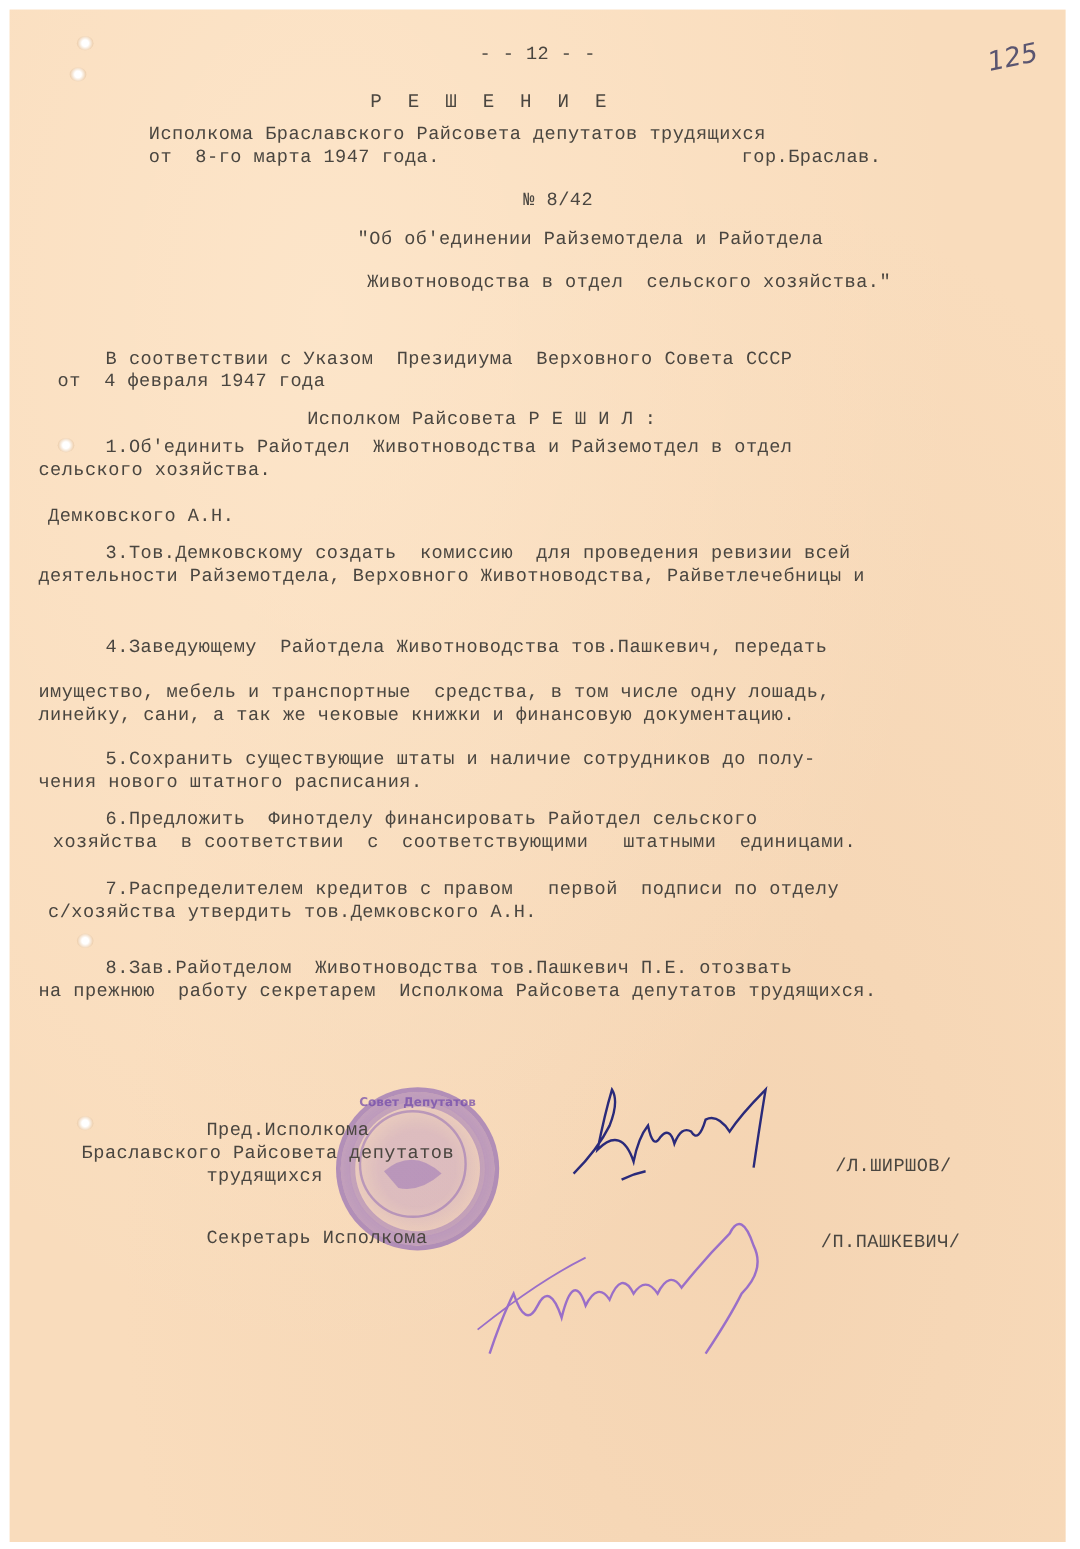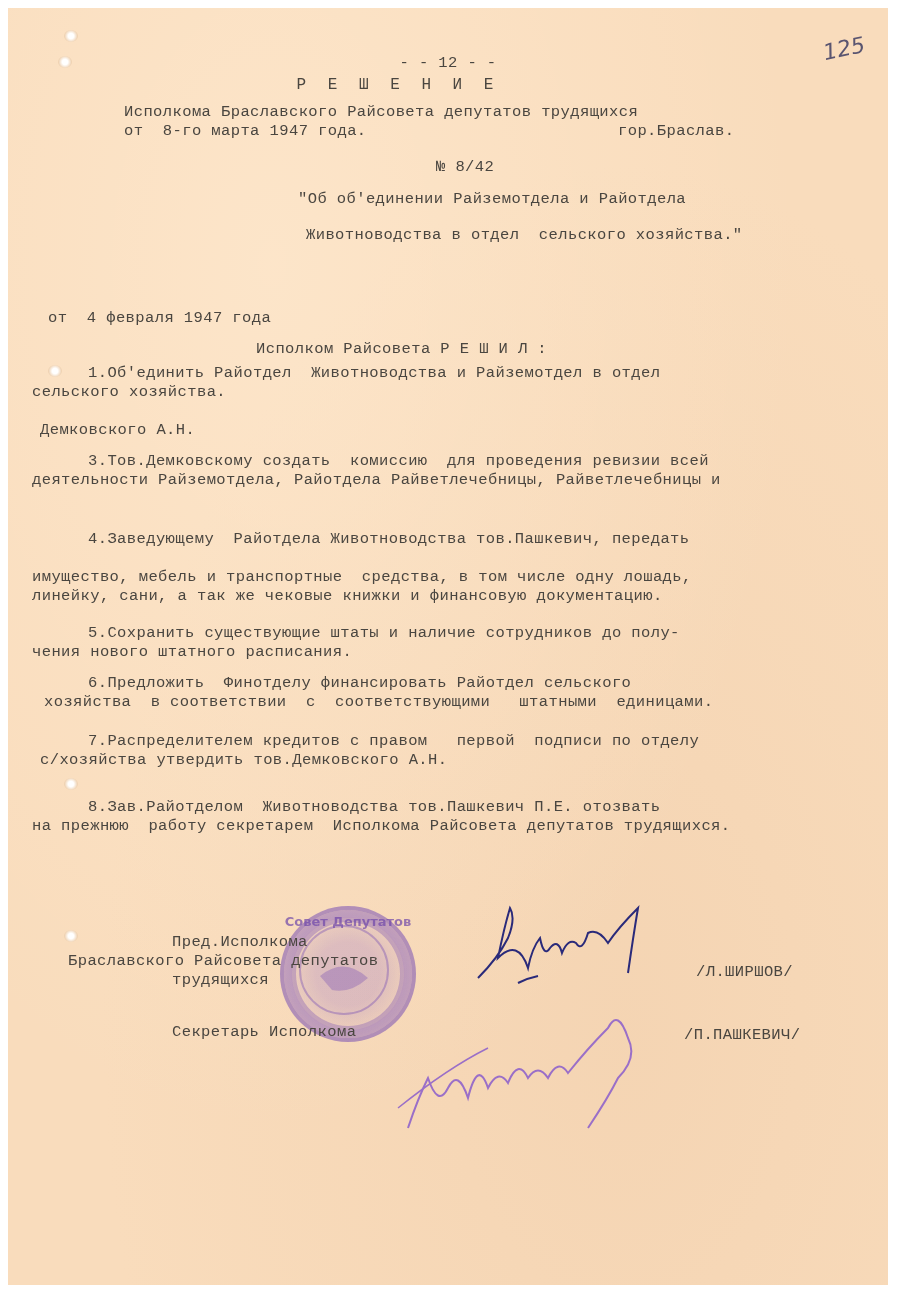--- a/index.html
+++ b/index.html
@@ -25,21 +25,21 @@
       background: radial-gradient(circle, #ffffff 30%, #efd2b2 70%);
     }
     .stamp {
       position: absolute; left: 272px; top: 898px; width: 128px; height: 128px; border-radius: 50%;
       border: 4px solid rgba(120,80,180,0.55);
       box-shadow: inset 0 0 0 8px rgba(150,110,200,0.18), inset 0 0 0 12px rgba(120,80,180,0.35);
       background: radial-gradient(circle, rgba(150,110,200,0.28) 35%, rgba(150,110,200,0.12) 60%, rgba(0,0,0,0) 70%);
     }
     .stamp-text {
       position: absolute; left: 0; right: 0; top: 4px; text-align: center;
-      font-family: "DejaVu Sans", sans-serif; font-size: 13px; font-weight: bold;
+      font-family: "DejaVu Sans", sans-serif; font-size: 10px; font-weight: bold;
       color: rgba(110,70,170,0.7);
     }
     .sig { position: absolute; }
     .archive-num {
       position: absolute; left: 815px; top: 28px; font-family: "DejaVu Sans", sans-serif;
       font-size: 22px; color: #5a5570; transform: rotate(-12deg); font-style: italic;
     }
   </style>
 </head>
 <body>
@@ -47,41 +47,42 @@
 <div class="paper">
 
   <div class="hole" style="left:56px; top:22px;"></div>
   <div class="hole" style="left:50px; top:48px;"></div>
   <div class="hole" style="left:40px; top:357px;"></div>
   <div class="hole" style="left:56px; top:770px;"></div>
   <div class="hole" style="left:56px; top:922px;"></div>
 
   <div class="archive-num">125</div>
 
-  <div class="t center" style="left:0; width:880px; top:46px;">- - 12 - -</div>
-  <div class="t center title" style="left:4px; width:772px; top:68px;">Р Е Ш Е Н И Е</div>
+  <div class="t center" style="left:0; width:880px; top:28px;">- - 12 - -</div>
+  <div class="t center title" style="left:16px; width:772px; top:68px;">Р Е Ш Е Н И Е</div>
   <div class="t" style="left:116px; top:95px;">Исполкома Браславского Райсовета депутатов трудящихся</div>
   <div class="t" style="left:116px; top:114px;">от  8-го марта 1947 года.</div>
   <div class="t" style="left:610px; top:114px;">гор.Браслав.</div>
   <div class="t" style="left:428px; top:150px;">№ 8/42</div>
 
   <div class="t" style="left:290px; top:182px;">"Об об'единении Райземотдела и Райотдела</div>
   <div class="t" style="left:298px; top:218px;">Животноводства в отдел  сельского хозяйства."</div>
 
+  <div class="t" style="left:80px; top:282px;">В соответствии с Указом  Президиума  Верховного Совета СССР</div>
   <div class="t" style="left:40px; top:301px;">от  4 февраля 1947 года</div>
 
   <div class="t" style="left:248px; top:332px;">Исполком Райсовета Р Е Ш И Л :</div>
 
   <div class="t" style="left:80px; top:356px;">1.Об'единить Райотдел  Животноводства и Райземотдел в отдел</div>
   <div class="t" style="left:24px; top:375px;">сельского хозяйства.</div>
 
   <div class="t" style="left:32px; top:413px;">Демковского А.Н.</div>
 
   <div class="t" style="left:80px; top:444px;">3.Тов.Демковскому создать  комиссию  для проведения ревизии всей</div>
-  <div class="t" style="left:24px; top:463px;">деятельности Райземотдела, Райотдела Райветлечебницы, Райветлечебницы и</div>
+  <div class="t" style="left:24px; top:463px;">деятельности Райземотдела, Верховного Животноводства, Райветлечебницы и</div>
 
   <div class="t" style="left:80px; top:522px;">4.Заведующему  Райотдела Животноводства тов.Пашкевич, передать</div>
   <div class="t" style="left:24px; top:579px;">линейку, сани, а так же чековые книжки и финансовую документацию.</div>
   <div class="t" style="left:24px; top:560px;">имущество, мебель и транспортные  средства, в том числе одну лошадь,</div>
 
   <div class="t" style="left:80px; top:616px;">5.Сохранить существующие штаты и наличие сотрудников до полу-</div>
   <div class="t" style="left:24px; top:635px;">чения нового штатного расписания.</div>
 
   <div class="t" style="left:80px; top:666px;">6.Предложить  Финотделу финансировать Райотдел сельского</div>
   <div class="t" style="left:36px; top:685px;">хозяйства  в соответствии  с  соответствующими   штатными  единицами.</div>

